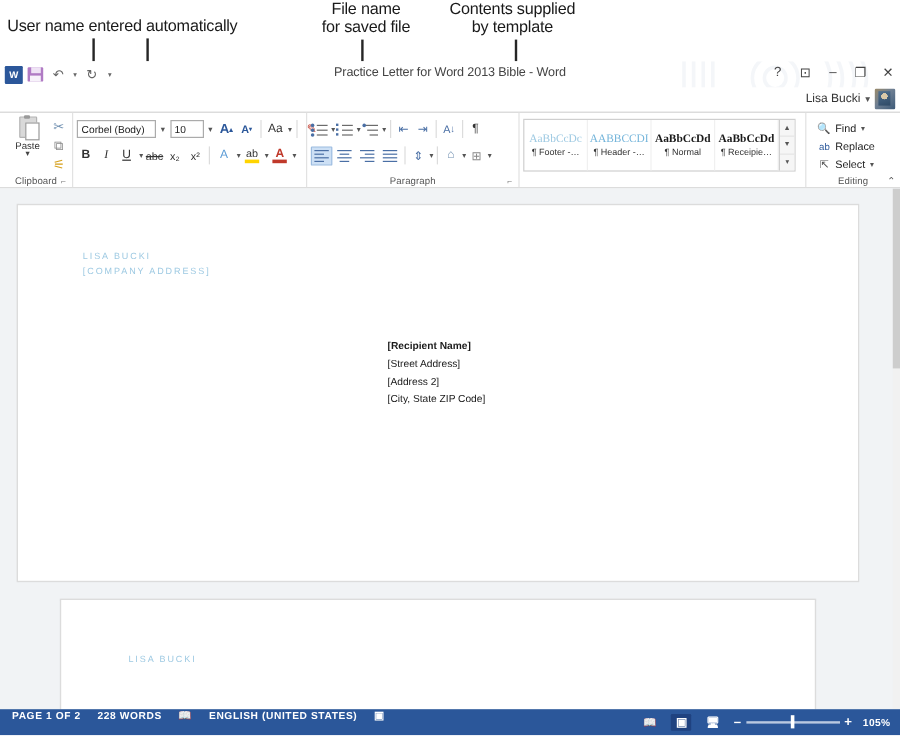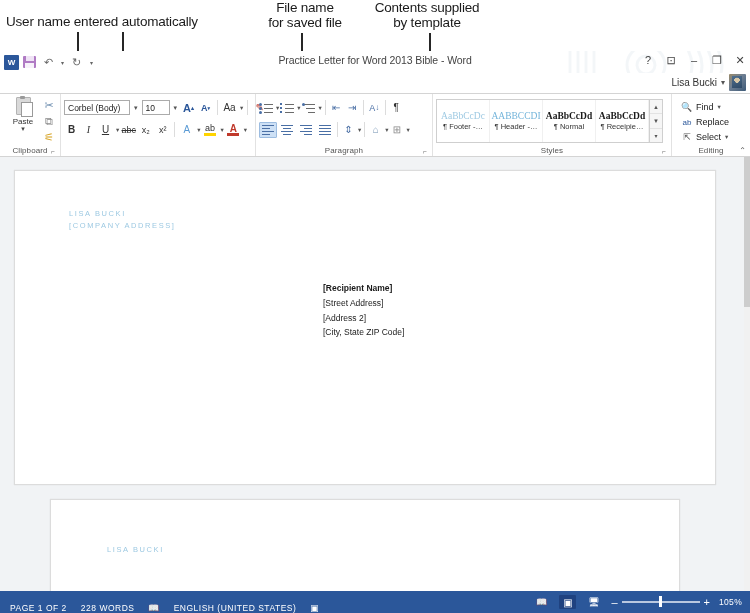--- a/index.html
+++ b/index.html
@@ -378,21 +378,22 @@
     background:#cdcdcd;
   }
 
   
   .statusbar {
     position: relative;
     height: 22px;
     background: #2b579a;
     color: #ffffff;
     display: flex;
-    align-items: flex-end;
+    align-items: flex-start;
+    font-weight: bold;
   }
   .sb-left { display:flex; align-items:center; gap:14px; padding-left: 10px; }
   .sb-item { font-size: 8.5px; letter-spacing: .5px; white-space:nowrap; }
   .sb-right {
     position:absolute; right: 8px; top:0; height:22px;
     display:flex; align-items:center; gap: 9px;
   }
   .viewbtn {
     width: 17px; height: 14px;
     display:flex; align-items:center; justify-content:center;
@@ -642,24 +643,20 @@
               <span class="sty-sample" style="color:#1a1a1a;font-weight:bold;">AaBbCcDd</span>
               <span class="sty-name">¶ Receipie…</span>
             </div>
             <div class="gal-scroll">
               <div>▲</div>
               <div>▼</div>
               <div>▾</div>
             </div>
           </div>
         </div>
-        <div class="rgroup-label">
-          <span>Styles</span>
-          <span class="dlauncher">⌐</span>
-        </div>
       </div>
 
       <div class="rgroup" style="width:auto;flex:1;">
         <div class="rgroup-body" style="padding-top:3px;">
           <div class="editcol">
             <div class="edititem">
               <span class="ico sm" style="color:#2b579a;min-width:12px;">🔍</span>
               <span class="edit-lbl">Find</span>
               <span class="caret">▾</span>
             </div>

